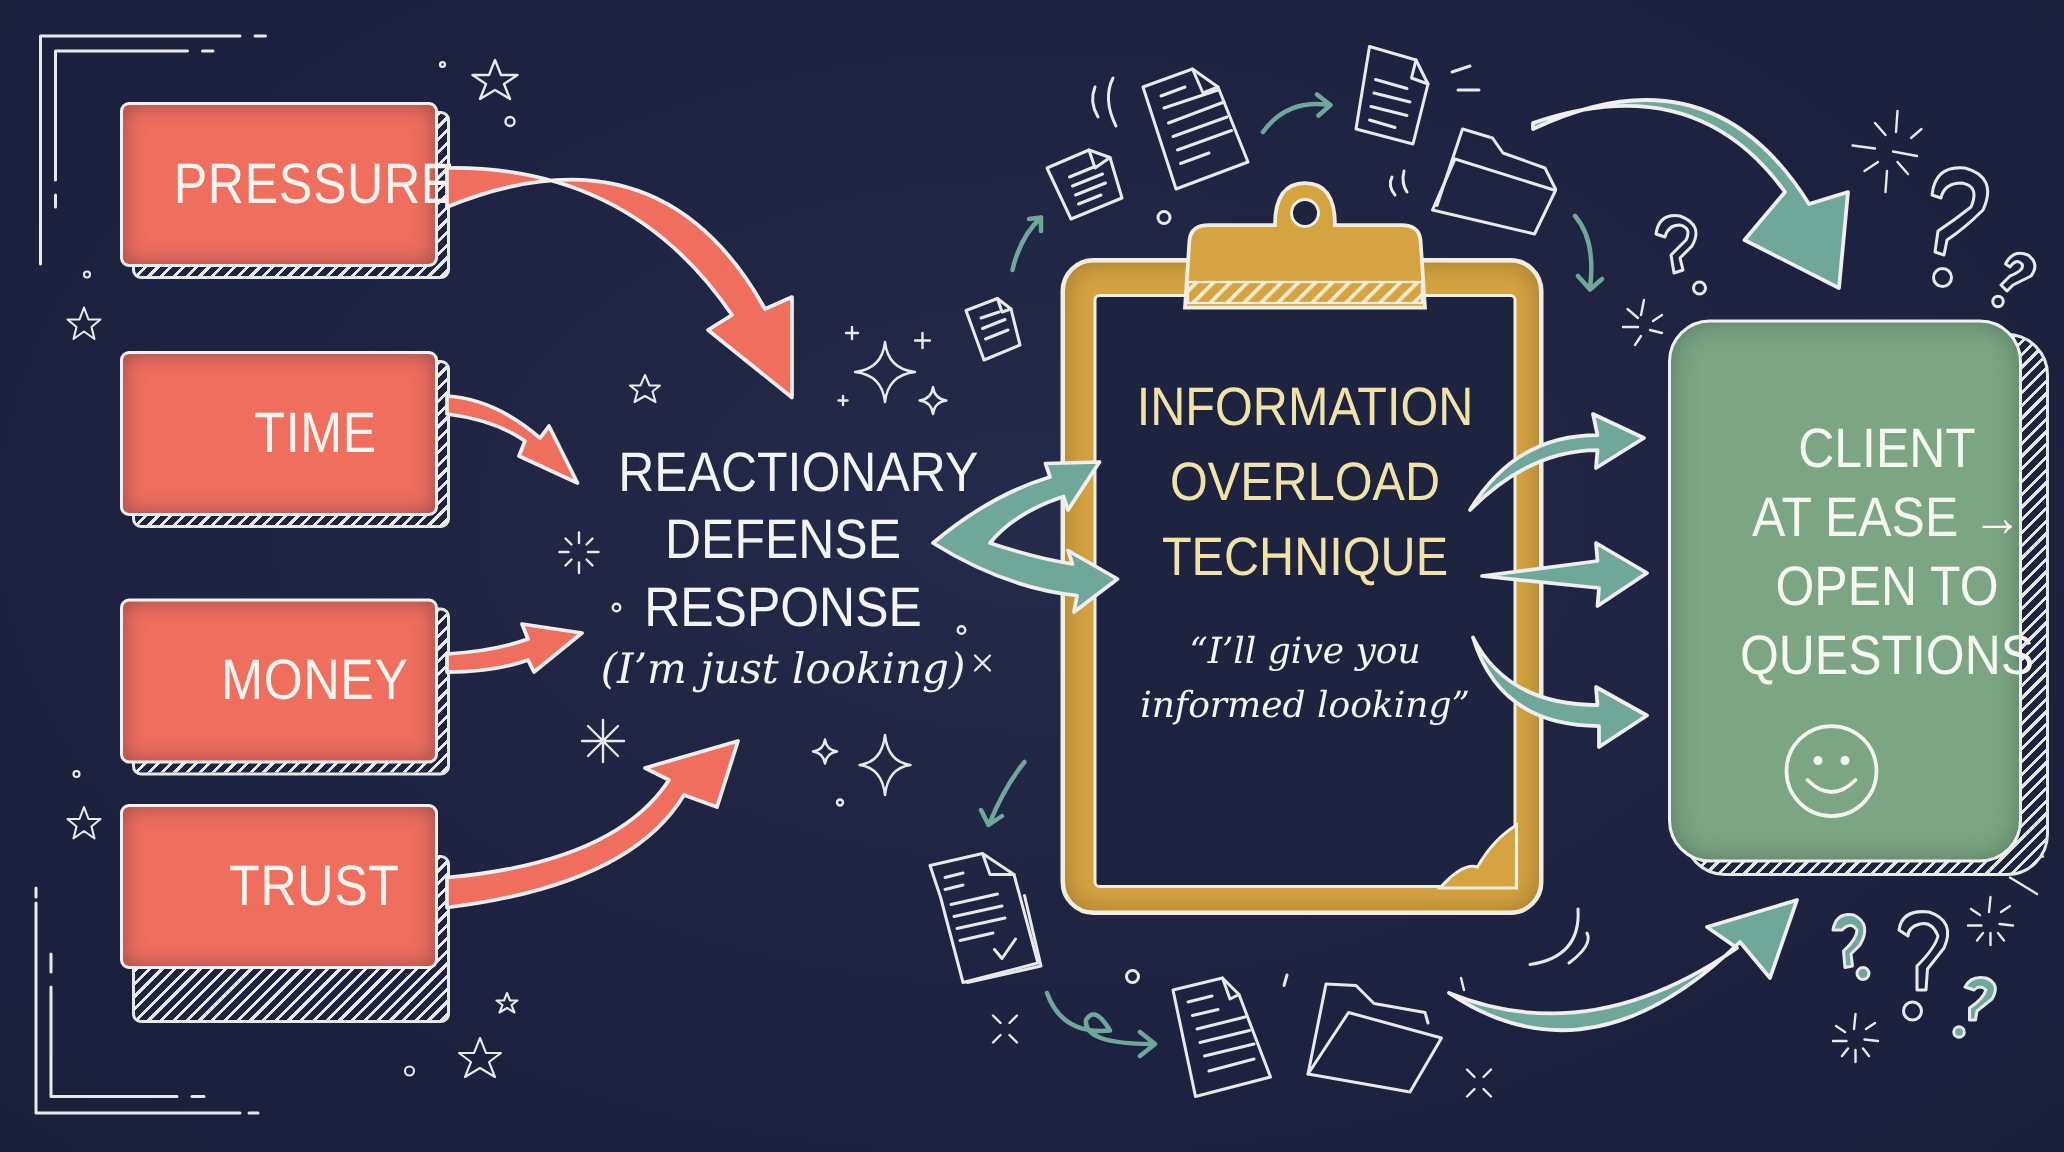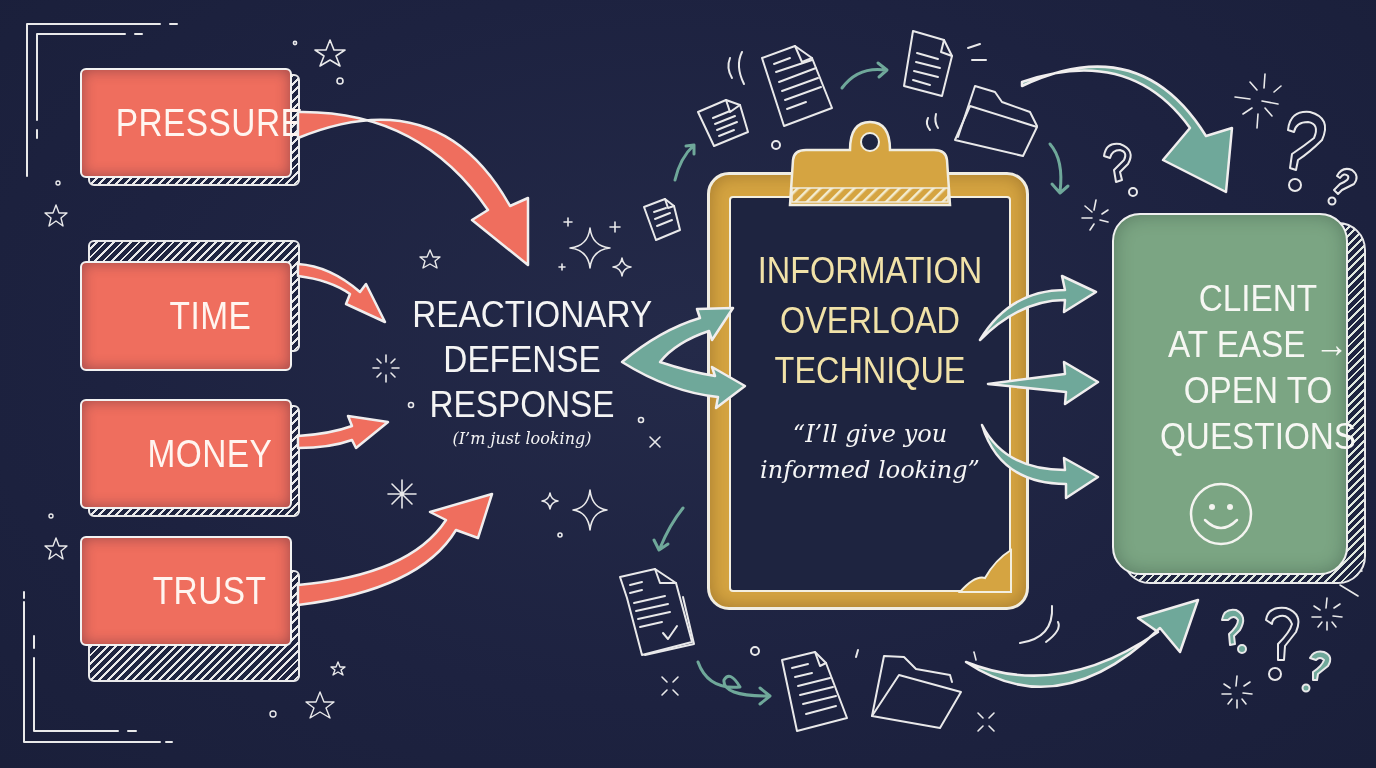--- a/index.html
+++ b/index.html
@@ -11,21 +11,21 @@
   
   .factor { position:absolute; left:80px; width:212px; height:110px; background:#ef6e5e; border:2.5px solid #f2f2f2; border-radius:6px;
             box-shadow: inset 0 0 14px rgba(60,30,50,0.45); display:flex; align-items:center; justify-content:center; box-sizing:border-box;padding-left:48px; }
   .factor-depth { position:absolute; left:88px; width:212px; height:112px; border:2px solid #e9e9ea; border-radius:6px; box-sizing:border-box;
                   background:repeating-linear-gradient(135deg, #1e2440 0 4px, #e9e9ea 4px 6px); }
   .factor-label { color:#fff5f0; font-family:"Liberation Sans", sans-serif; font-size:38px; letter-spacing:0.5px; transform:scaleX(0.88); }
 
   
   .center-block { position:absolute; left:400px; top:292px; width:244px; text-align:center; color:#f4f4f4; }
   .center-title { font-family:"Liberation Sans", sans-serif; font-size:37px; line-height:45px; transform:scaleX(0.9); transform-origin:center; }
-  .center-sub { font-family:"DejaVu Serif", serif; font-style:italic; font-size:16px; margin-top:2px; }
+  .center-sub { font-family:"DejaVu Serif", serif; font-style:italic; font-size:28px; margin-top:2px; }
 
   
   .clip-board { position:absolute; left:707px; top:172px; width:322px; height:438px; background:#d5a441; border:3px solid #f0ede2; border-radius:22px; box-sizing:border-box;
                 box-shadow: inset 0 0 18px rgba(70,40,10,0.35); }
   .clip-paper { position:absolute; left:729px; top:196px; width:282px; height:396px; background:#1e2440; border:2.5px solid #f3efe0; border-radius:4px; box-sizing:border-box; }
   .clip-title { position:absolute; left:729px; top:246px; width:282px; text-align:center; color:#f1e2a8; font-family:"Liberation Sans", sans-serif; font-size:36px; line-height:50px; }
   .clip-title span { display:block; transform:scaleX(0.9); }
   .clip-quote { position:absolute; left:729px; top:416px; width:282px; text-align:center; color:#f6f6f6; font-family:"DejaVu Serif", serif; font-style:italic; font-size:24px; line-height:36px; }
 
   
@@ -196,21 +196,21 @@
     <path d="M1020 643 Q1054 638 1052 606"></path>
       <path d="M1046 642 Q1062 630 1058 622"></path>
   </g>
 </svg>
 
 <div class="factor-depth" style="top:74px;"></div>
 <div class="factor" style="top:68px;">
   <span class="factor-label">PRESSURE</span>
 </div>
 <div class="factor-depth" style="top:240px;"></div>
-<div class="factor" style="top:234px;margin-top:27px;">
+<div class="factor" style="top:234px;">
   <span class="factor-label">TIME</span>
 </div>
 <div class="factor-depth" style="top:405px;"></div>
 <div class="factor" style="top:399px;align-items:center;">
   <span class="factor-label">MONEY</span>
 </div>
 <div class="factor-depth" style="top:570px;"></div>
 <div class="factor" style="top:536px;">
   <span class="factor-label">TRUST</span>
 </div>

